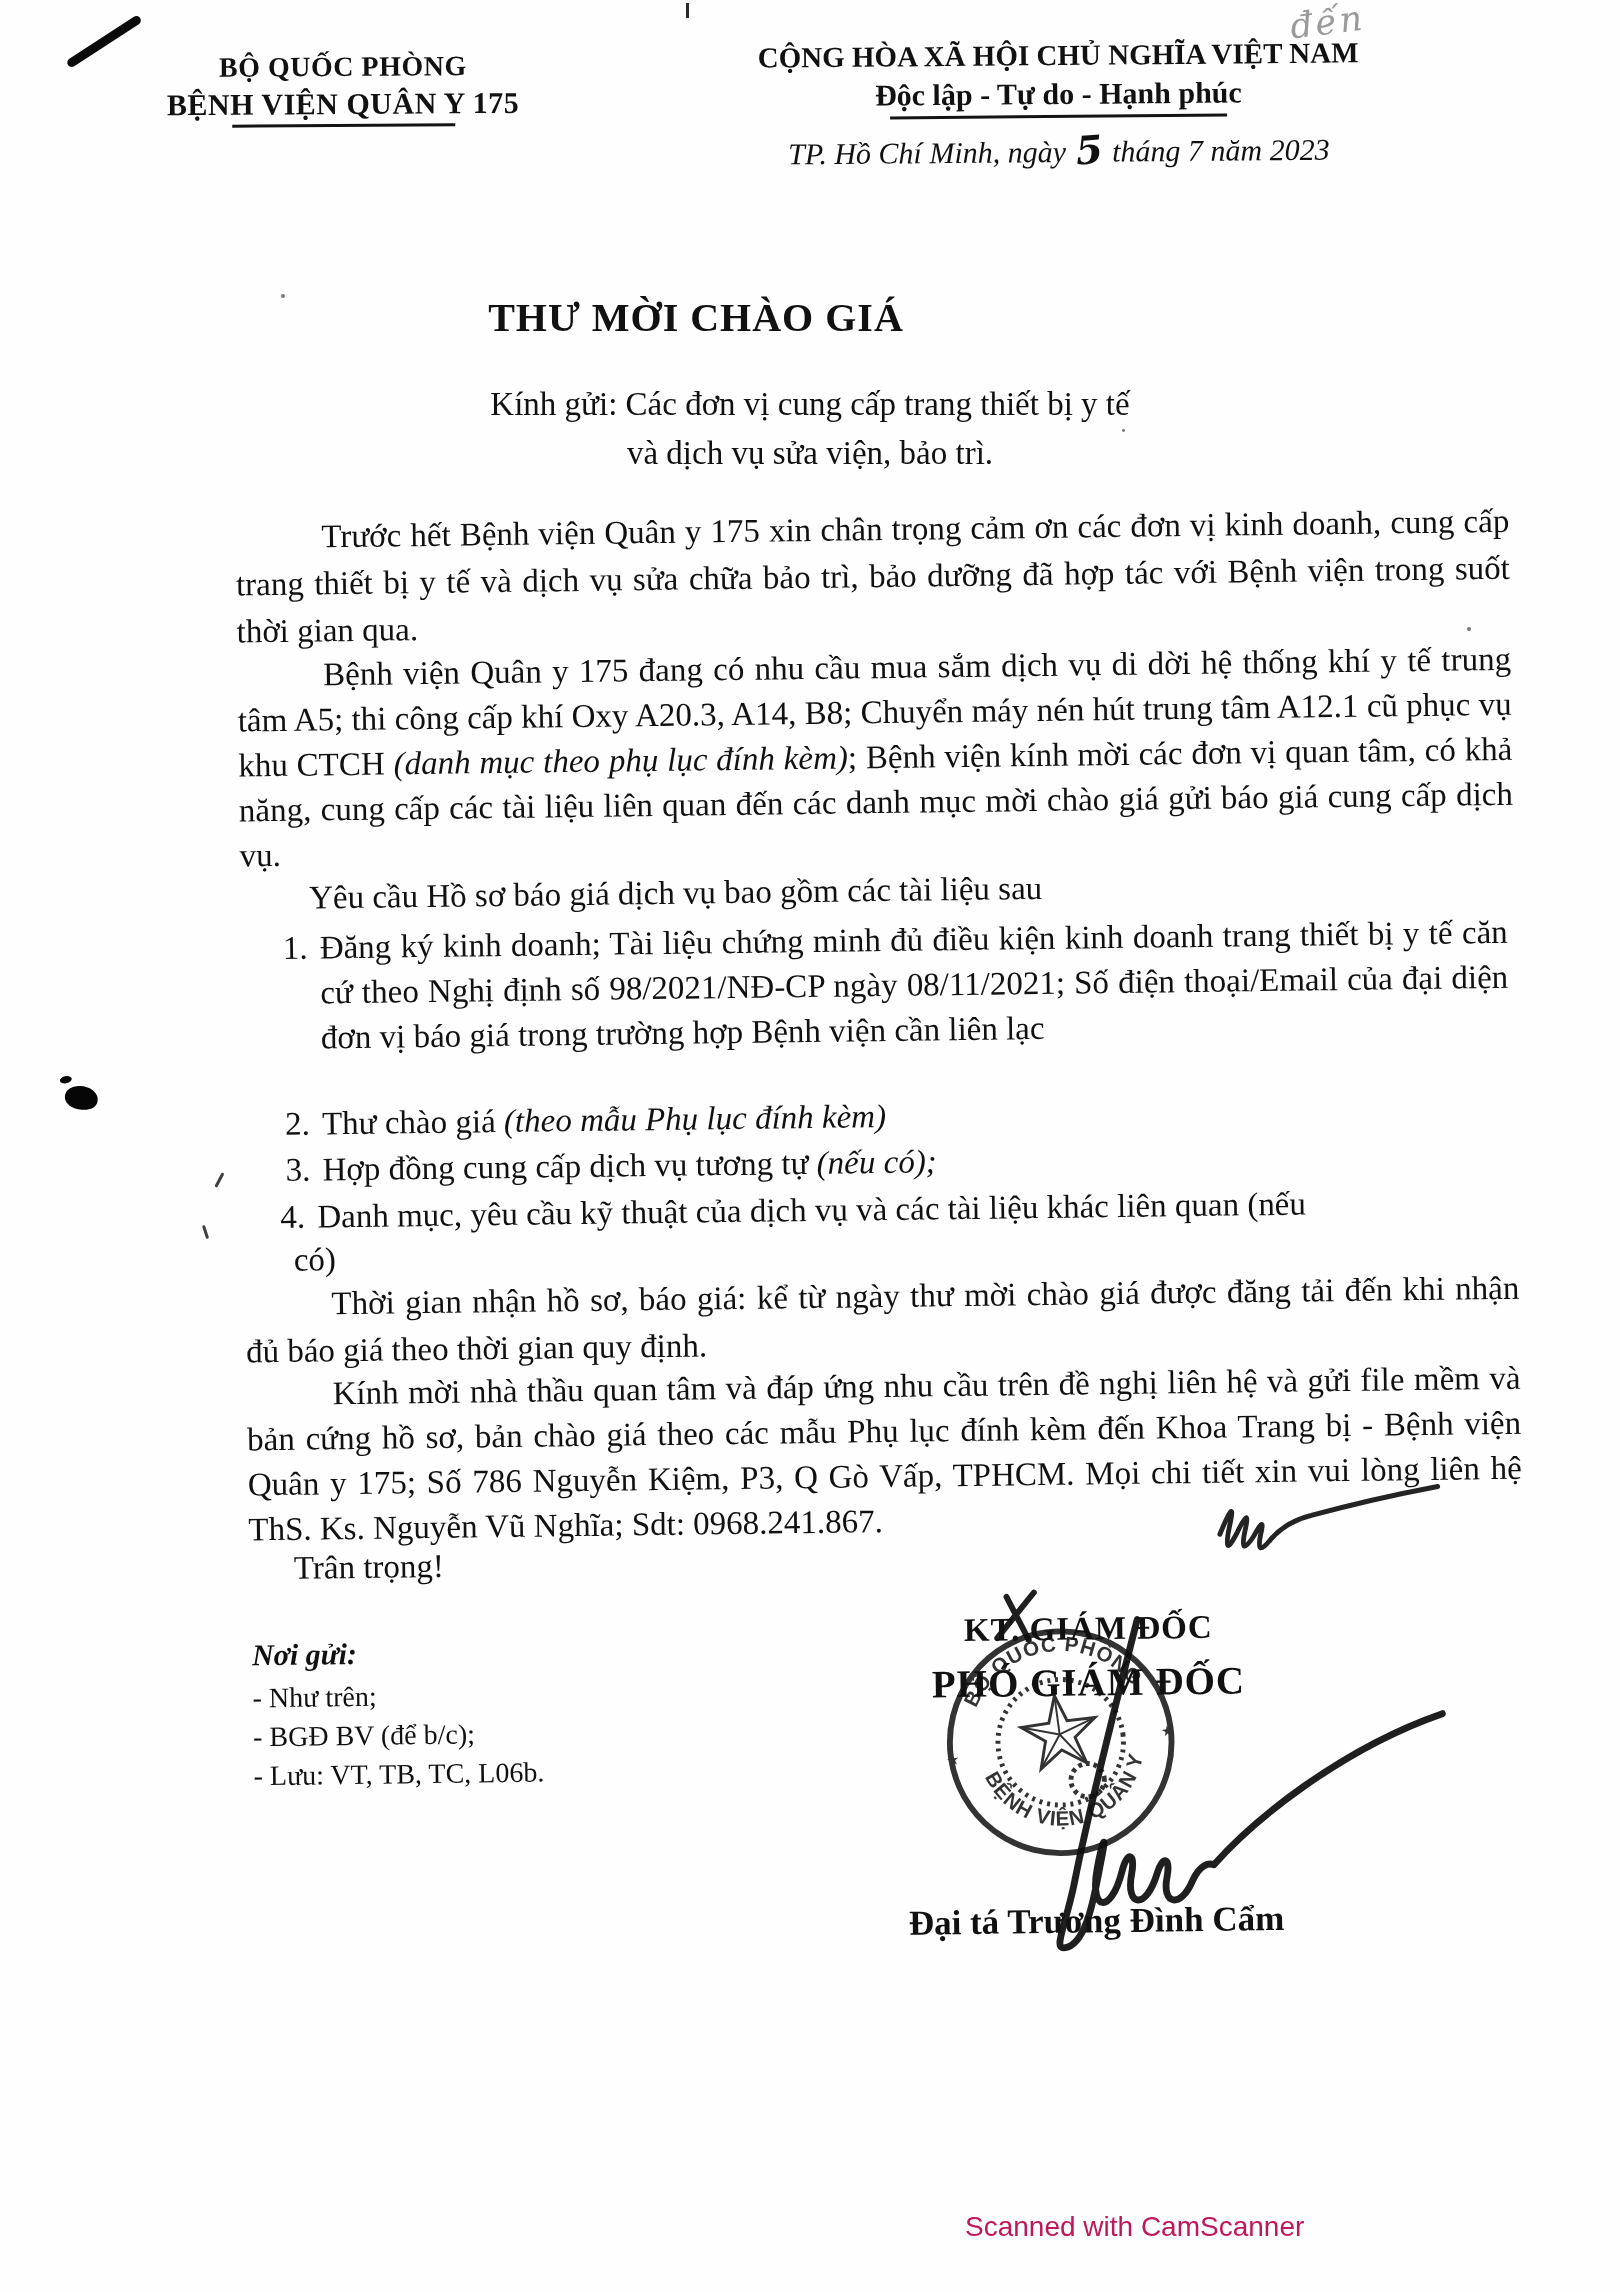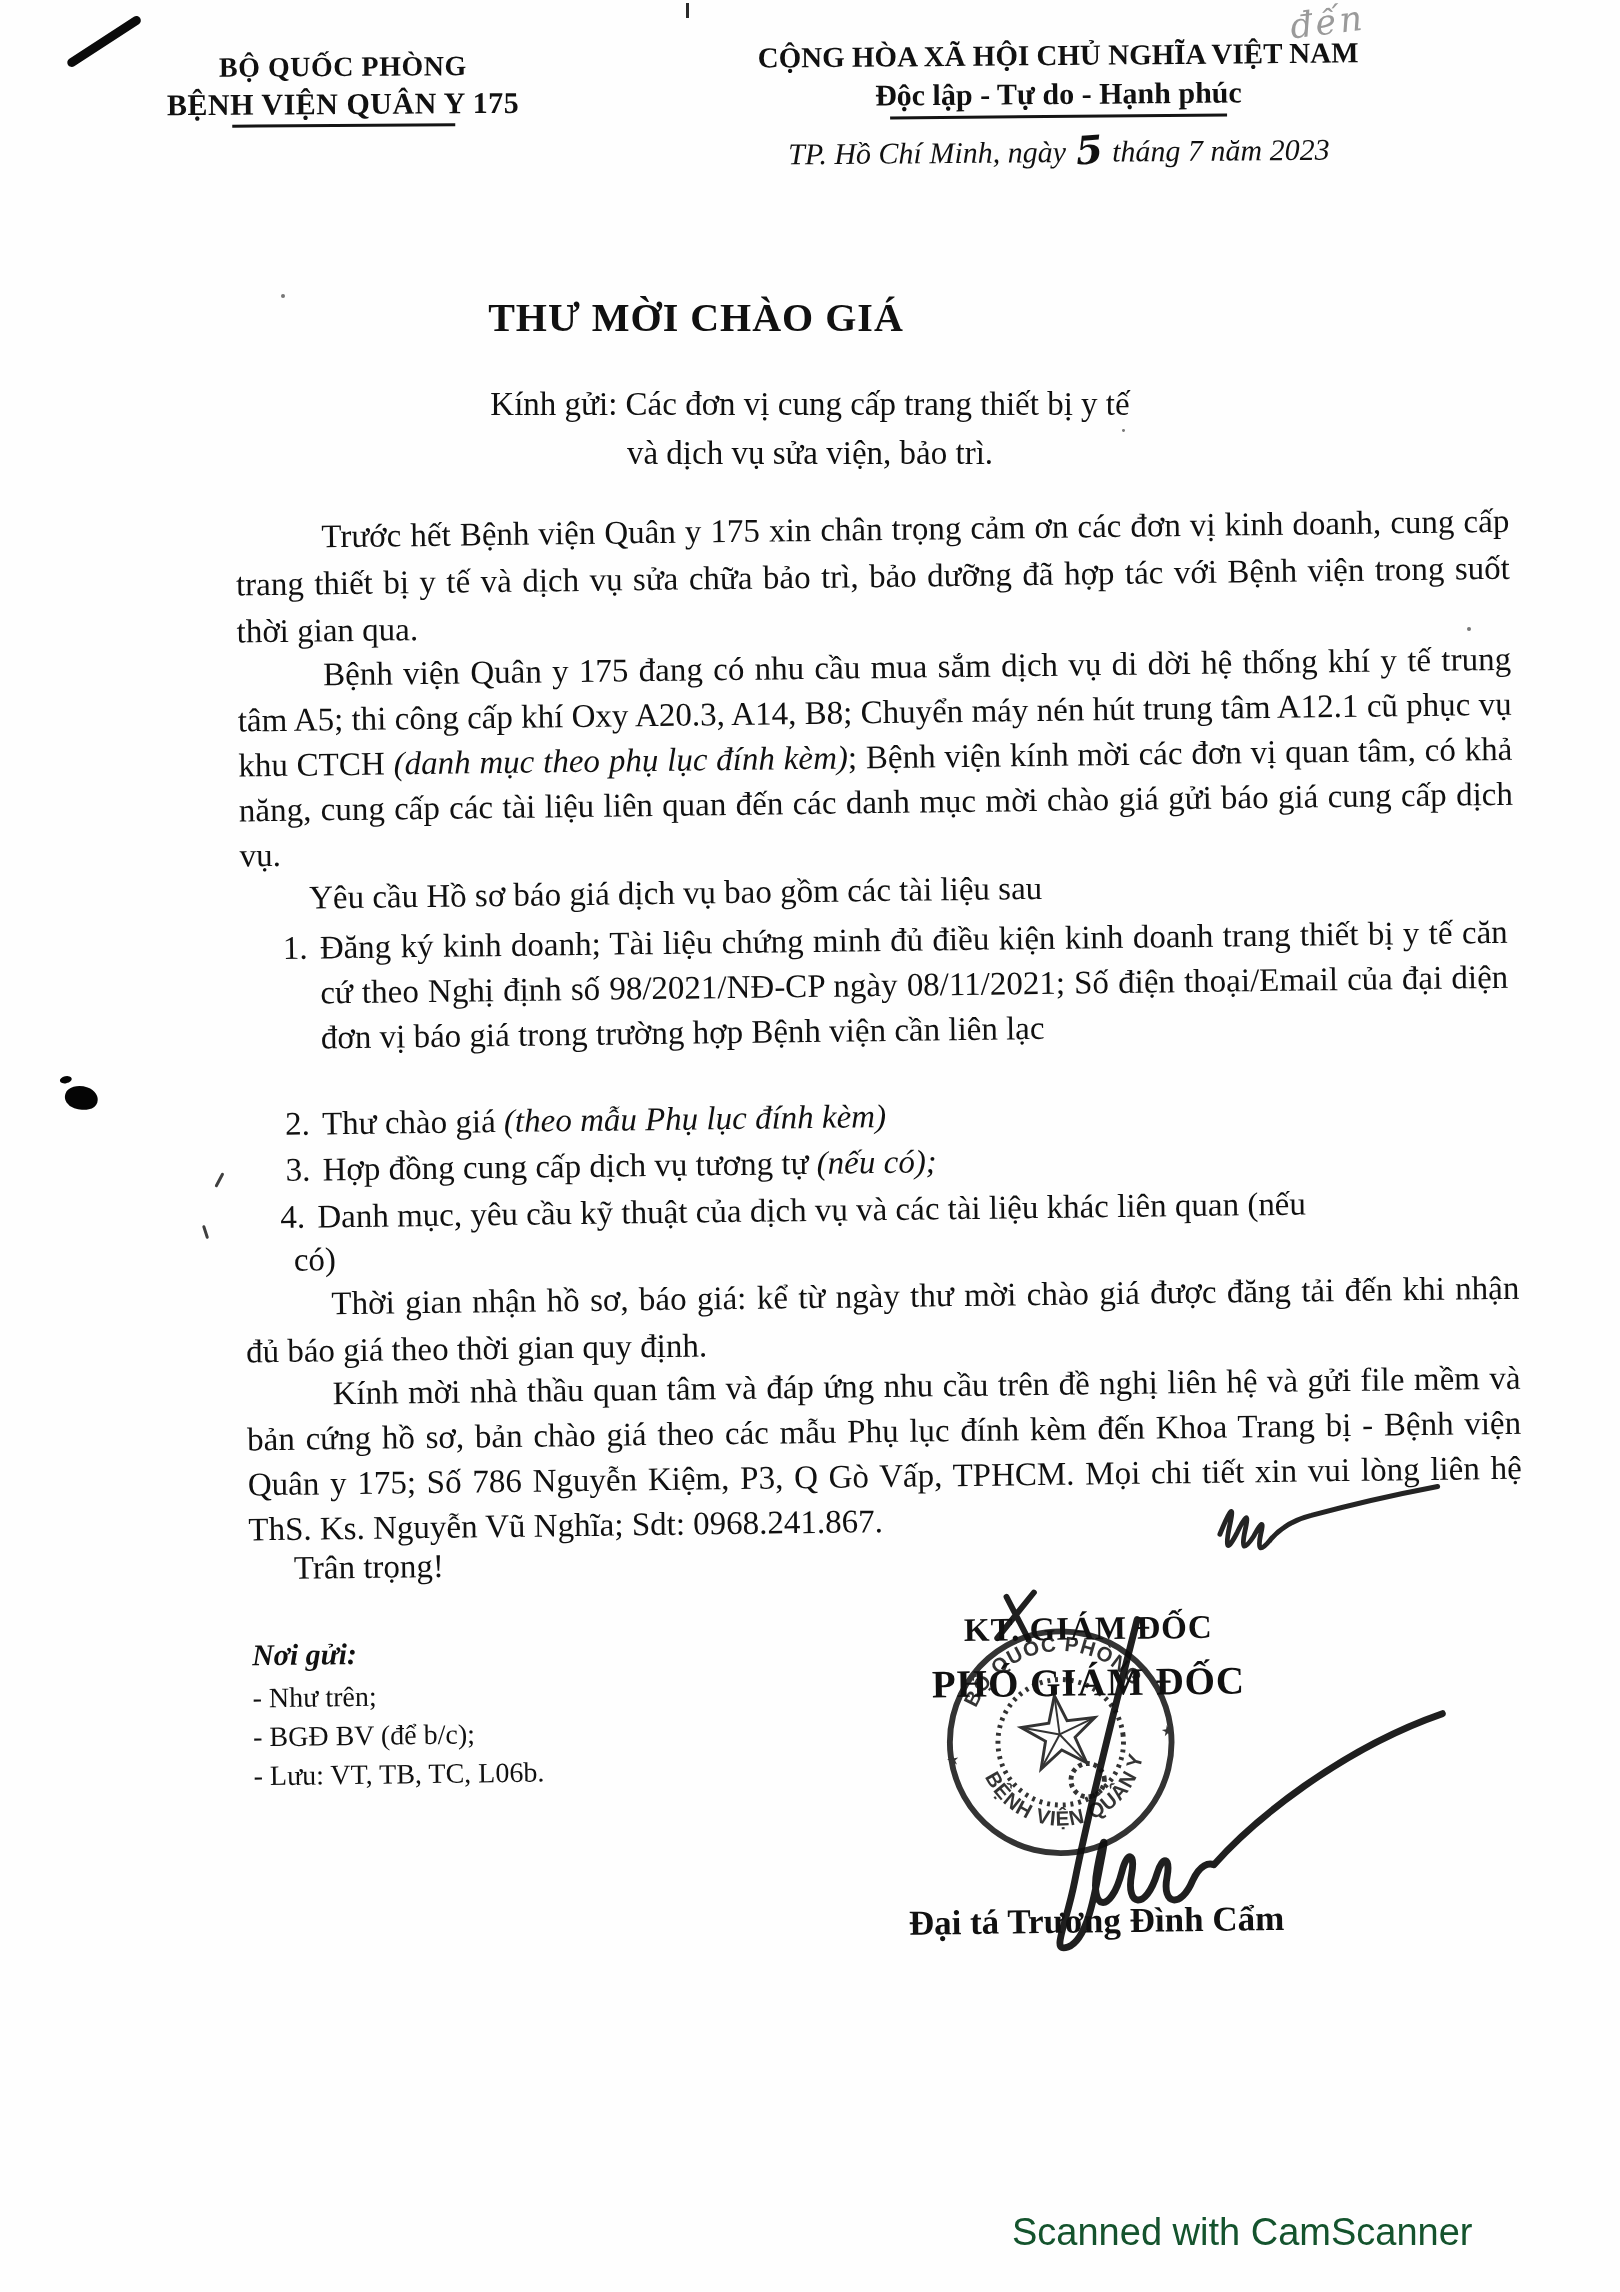--- a/index.html
+++ b/index.html
@@ -58,21 +58,21 @@
     border-radius:4.9px;transform:rotate(-33deg);}
   #top-tick{position:absolute;left:686px;top:2.9px;width:2.9px;height:14.7px;background:#2a2a2a;}
   #pencil-note{position:absolute;left:1290px;top:2px;font-size:35px;font-style:italic;
     color:#9a9a9a;font-family:"DejaVu Serif",serif;transform:rotate(-7deg);letter-spacing:2.9px;}
   #ink-blob{position:absolute;left:65px;top:1086px;width:33px;height:23.5px;background:#050505;
     border-radius:58% 42% 61% 39%/55% 49% 51% 45%;transform:rotate(18deg);}
   #ink-blob::after{content:"";position:absolute;left:-9.8px;top:-3.9px;width:11.8px;height:6.9px;
     background:#050505;border-radius:50%;transform:rotate(-30deg);}
   .speck{position:absolute;background:#777;border-radius:50%;}
   .tickmark{position:absolute;background:#3f3f3f;border-radius:2px;}
-  #watermark{position:absolute;left:1012px;top:2211px;font-size:38px;color:#14532d;
+  #watermark{position:absolute;left:965px;top:2211px;font-size:28px;color:#be185d;
     font-family:"Liberation Sans",sans-serif;}
 </style>
 </head>
 <body>
 
 <div id="page">
 
   <div id="pen-stroke"></div>
   <div id="top-tick"></div>
   <div id="pencil-note">đến</div>

